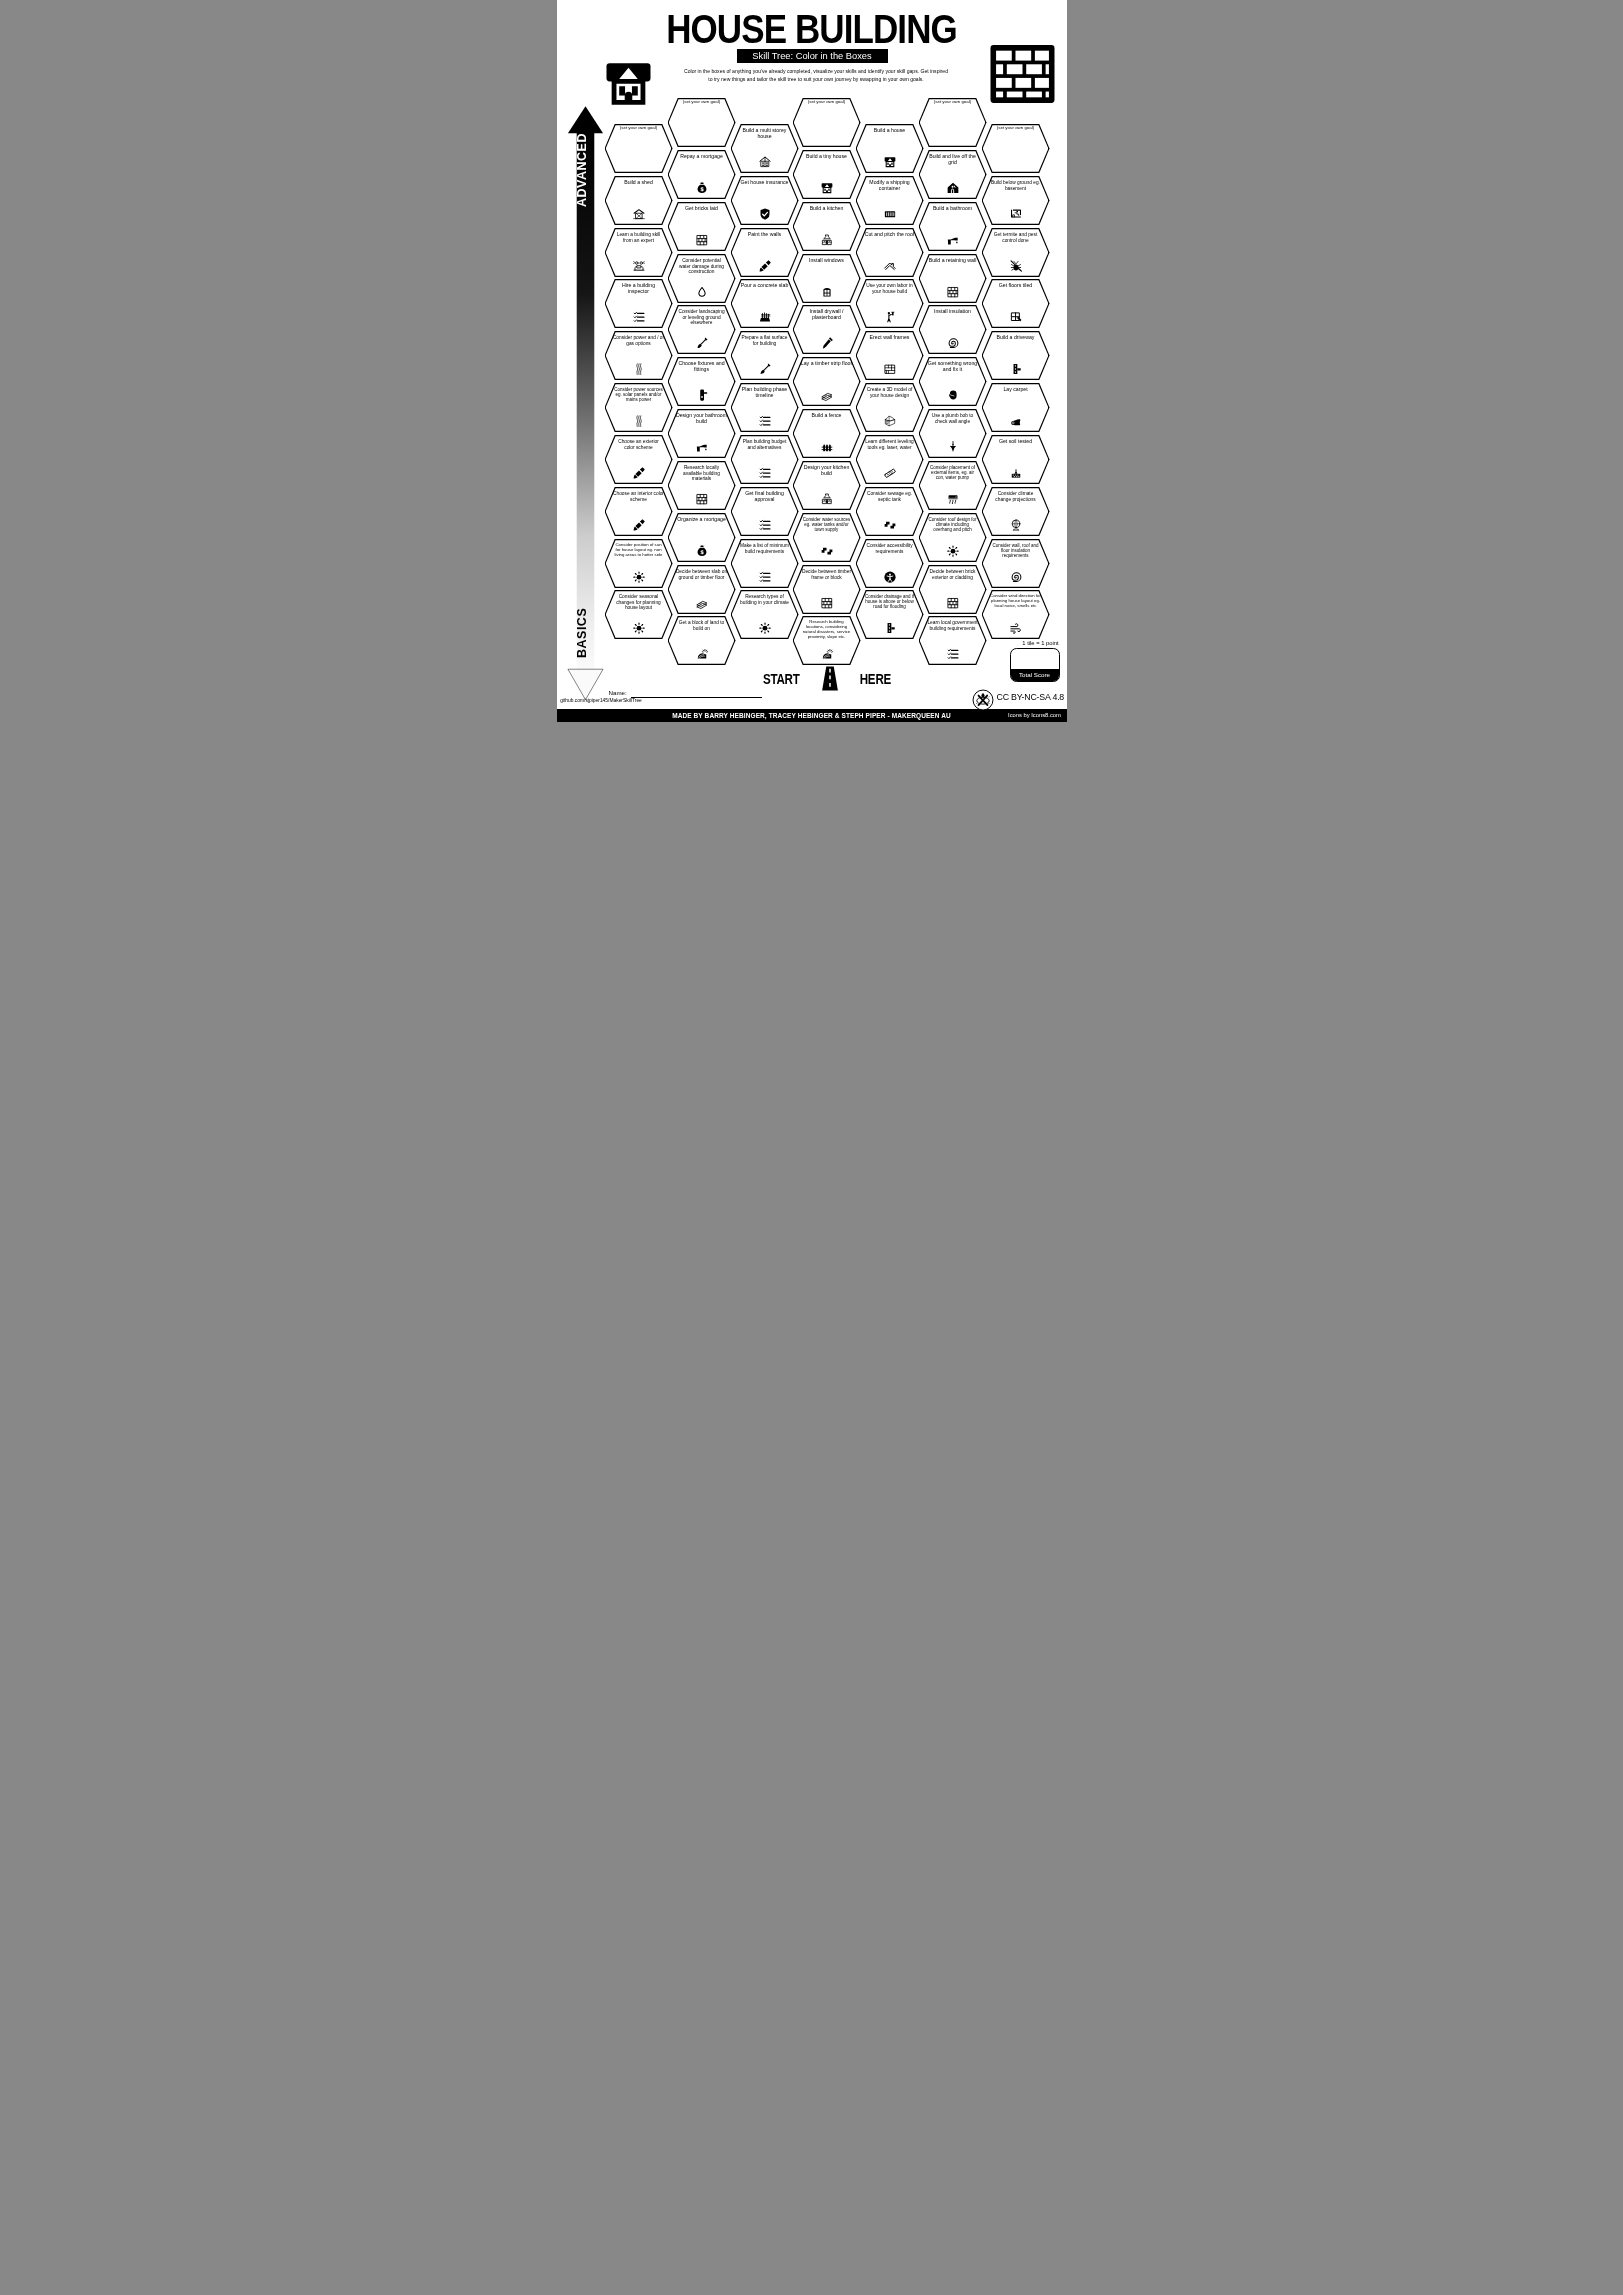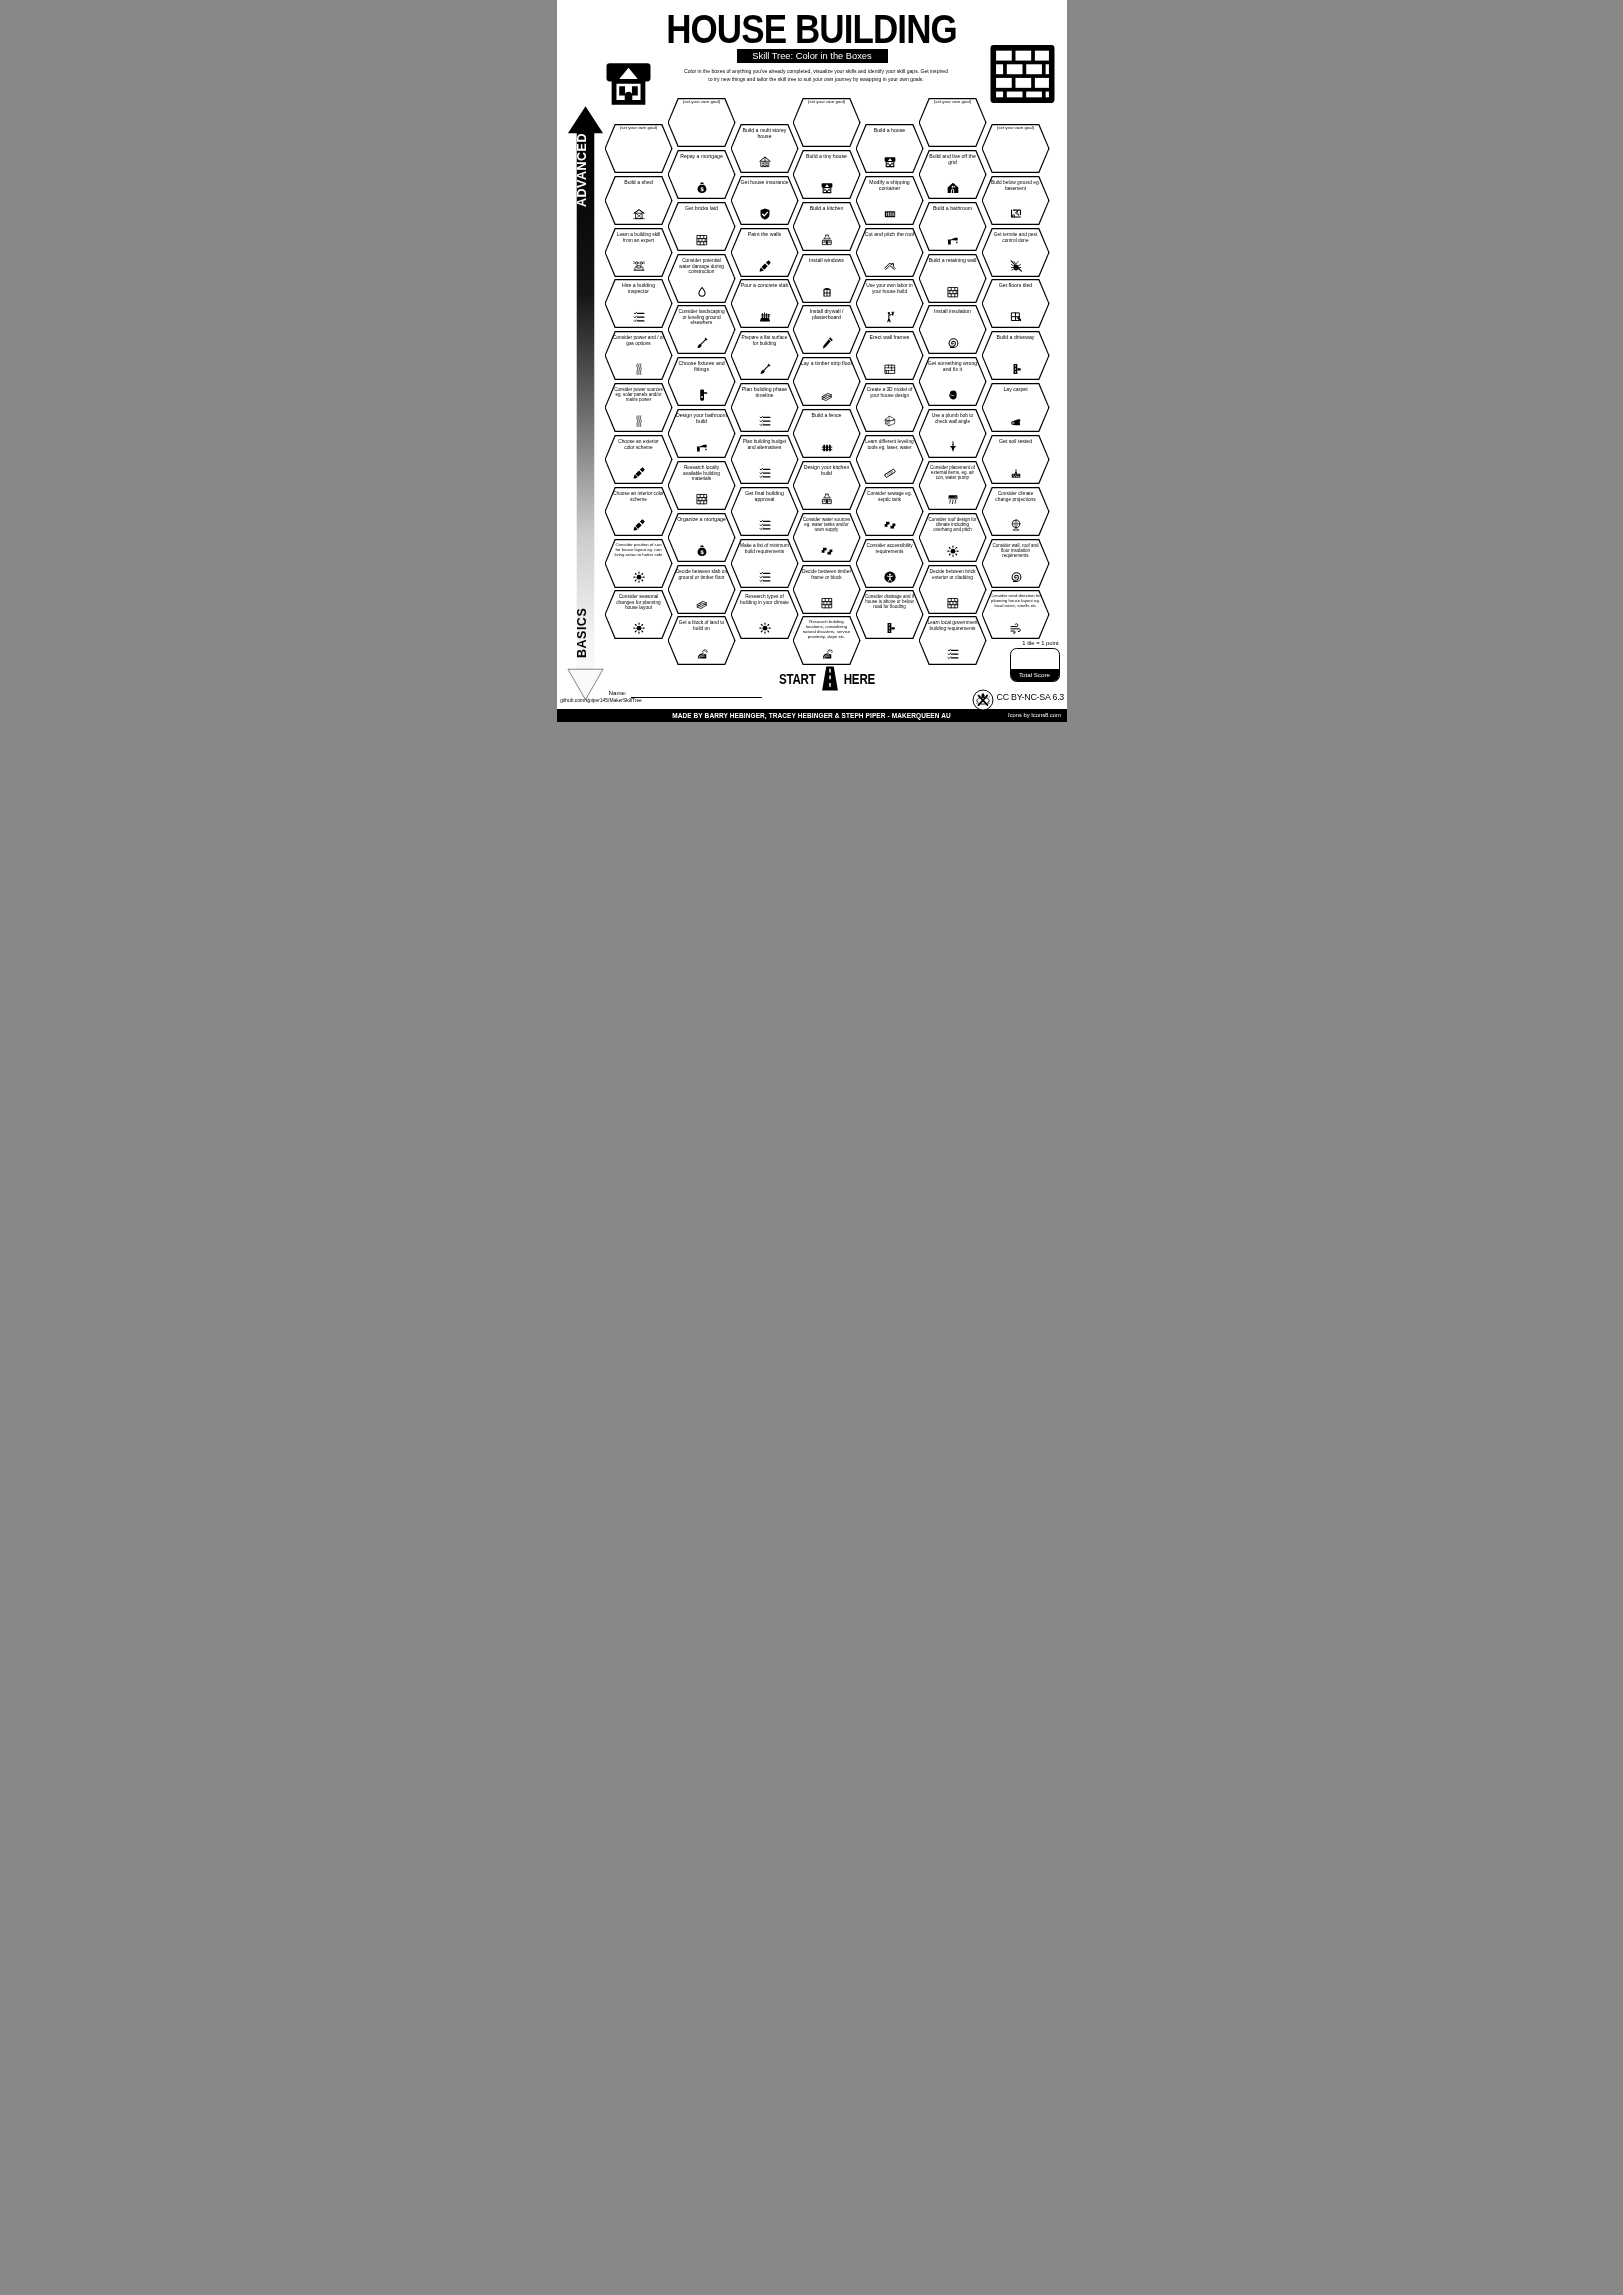--- a/index.html
+++ b/index.html
@@ -25,21 +25,21 @@
   .hex-inner{position:absolute;inset:1.2px;background:#fff;
       clip-path:polygon(0 50%,15% 0,85% 0,100% 50%,85% 100%,15% 100%);}
   .hex-content{position:absolute;inset:0;padding:4.2px 8.3px 3.7px;text-align:center;}
   .hex-label{font-size:4.9px;line-height:1.13;}
   .hex-icon{position:absolute;left:50%;transform:translateX(-50%);bottom:4.2px;line-height:0;}
   .hex-icon svg{width:14.3px;height:14.3px;}
   .goal .hex-content{padding-top:2.3px;}
   .goal .hex-label{font-size:4.4px;}
   
   .start-block{position:absolute;top:665px;left:199px;width:143px;height:27px;display:flex;
-               align-items:center;justify-content:center;gap:2px;}
+               align-items:center;justify-content:center;gap:18px;}
   .start-word{font-size:11.6px;font-weight:bold;transform:scaleY(1.2);letter-spacing:-0.2px;}
   .name-row{position:absolute;top:689px;left:52px;font-size:6.2px;}
   .name-line{position:absolute;top:697px;left:74px;width:131px;border-bottom:0.9px solid #000;height:0;}
   .github{position:absolute;top:698px;left:3.7px;font-size:4.9px;}
   .tilepoint{position:absolute;top:640px;right:7.9px;font-size:5.8px;}
   .score-box{position:absolute;top:648px;left:453px;width:50px;height:34px;border:1px solid #000;
              border-radius:6.5px;overflow:hidden;background:#fff;box-sizing:border-box;}
   .score-band{position:absolute;left:0;right:0;bottom:0;height:12.5px;background:#000;color:#fff;
               font-size:6.2px;display:flex;align-items:center;justify-content:center;}
   .badge{position:absolute;top:689px;left:415px;z-index:5;line-height:0;}
@@ -1010,20 +1010,20 @@
   </div>
   <div class="badge">
     <svg width="22" height="22" viewBox="0 0 32 32">
       <circle cx="16" cy="16" r="14.5" fill="#fff" stroke="#000" stroke-width="1.4"></circle>
       <ellipse cx="16" cy="17" rx="9" ry="5" fill="none" stroke="#000" stroke-width="1.3"></ellipse>
       <path d="M9.5 23.5L22 9.5M9.5 9.5L22.5 23.5" stroke="#000" stroke-width="2.6" stroke-linecap="round"></path>
       <path d="M16 5.5c1.2 2 2.4 2.6 2.4 4.4a2.4 2.4 0 1 1-4.8 0c0-1.8 1.2-2.4 2.4-4.4z" fill="#000"></path>
       <path d="M24 12l1-1M7.5 20.5l-1 1M23.5 20l1.5 1.5" stroke="#000" stroke-width="1.2"></path>
     </svg>
   </div>
-  <div class="license">CC BY-NC-SA 6.3</div>
+  <div class="license">CC BY-NC-SA 4.8</div>
 
   <div class="footer-bar">
     <div class="credit">MADE BY BARRY HEBINGER, TRACEY HEBINGER &amp; STEPH PIPER  -  MAKERQUEEN AU</div>
     <div class="icons-credit">Icons by Icons8.com</div>
   </div>
 </div>
 
 
 </body></html>

